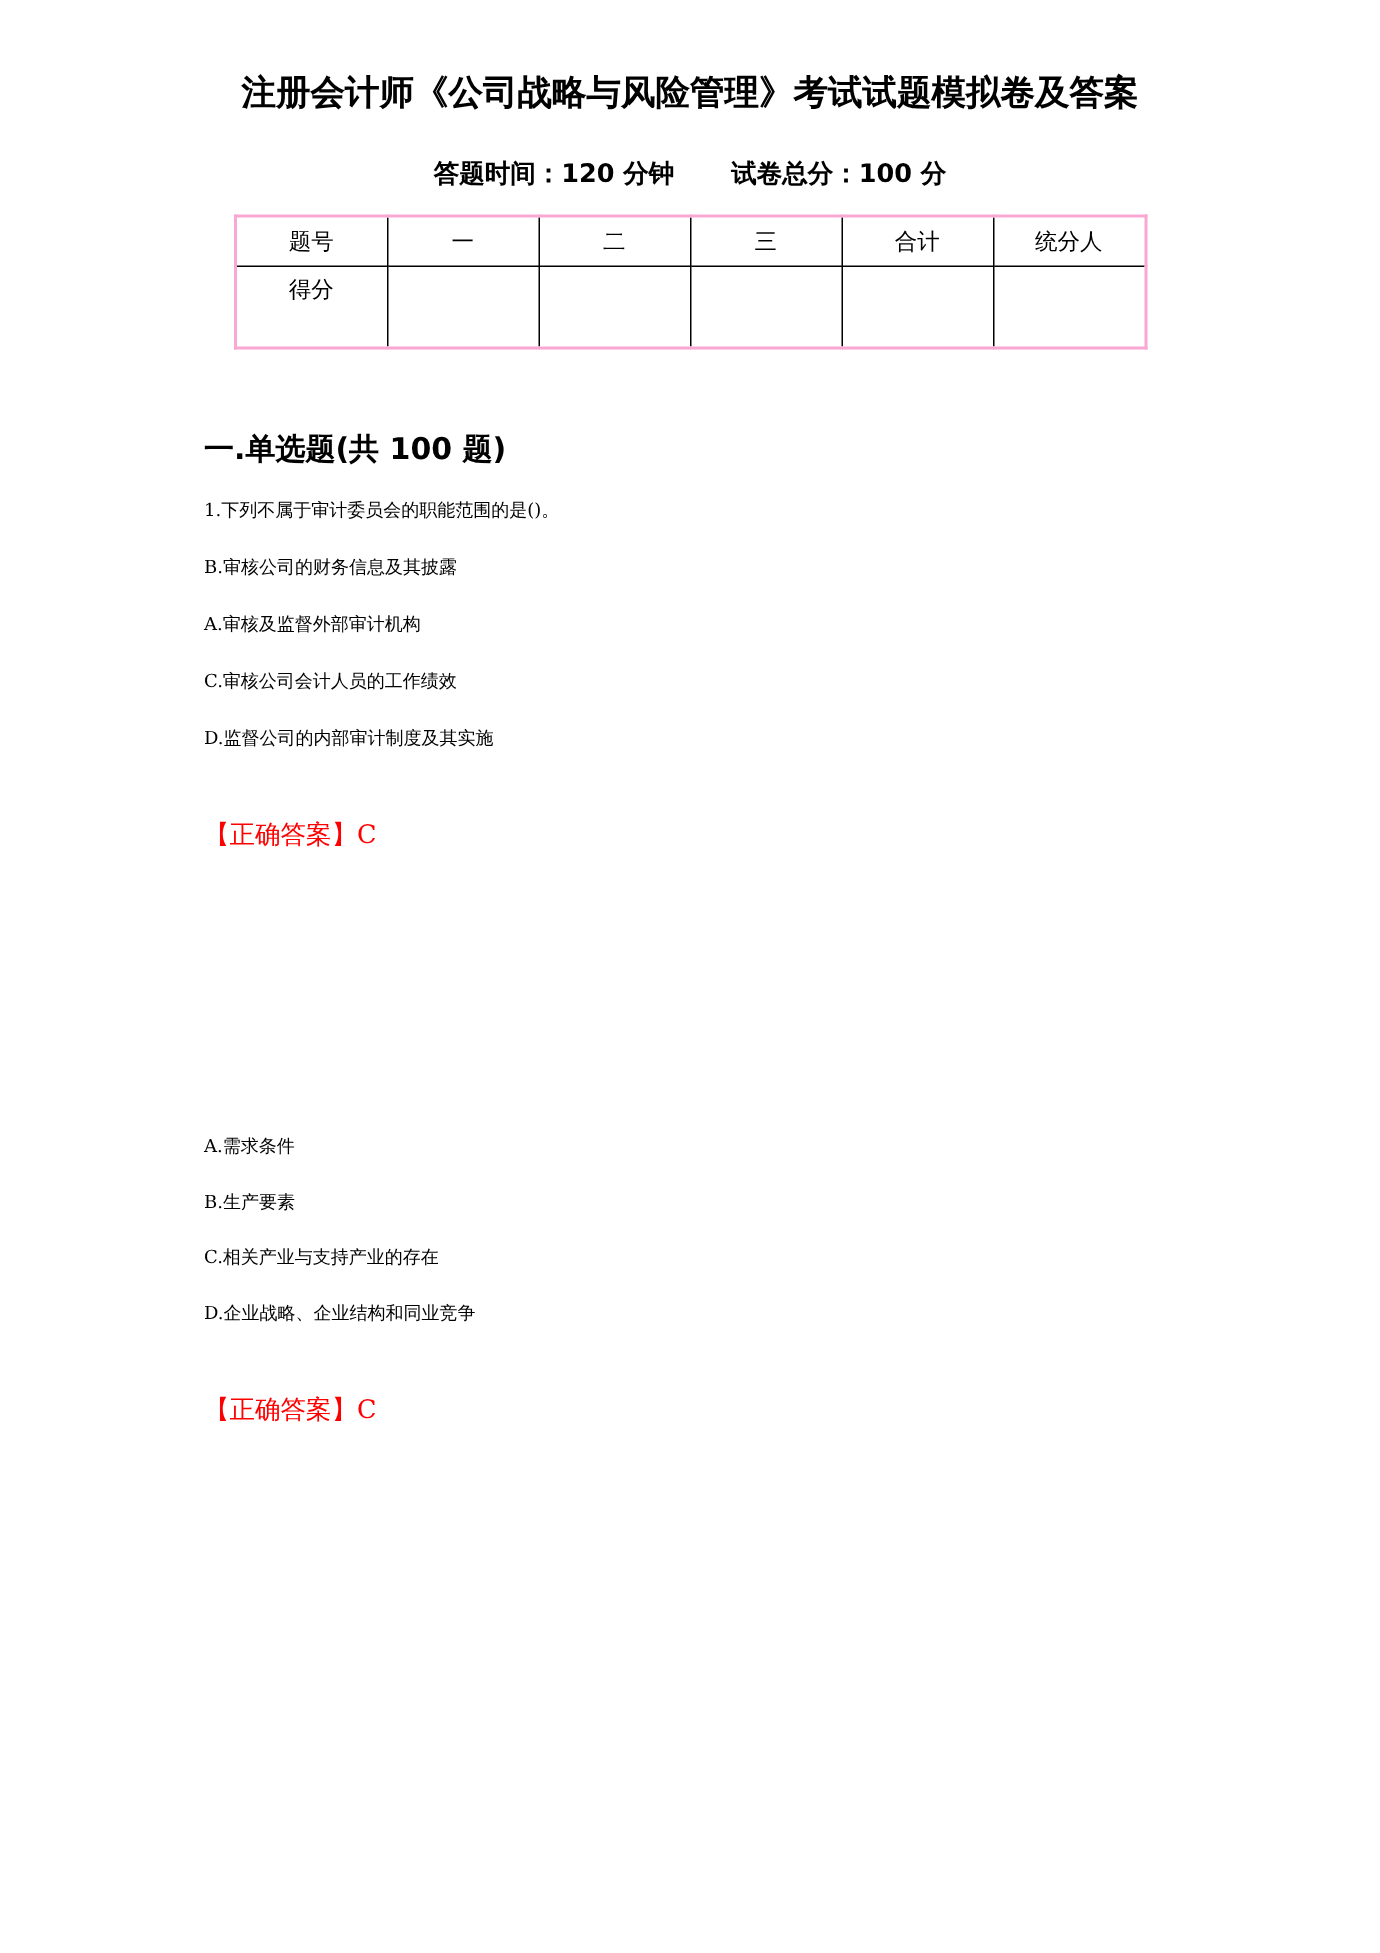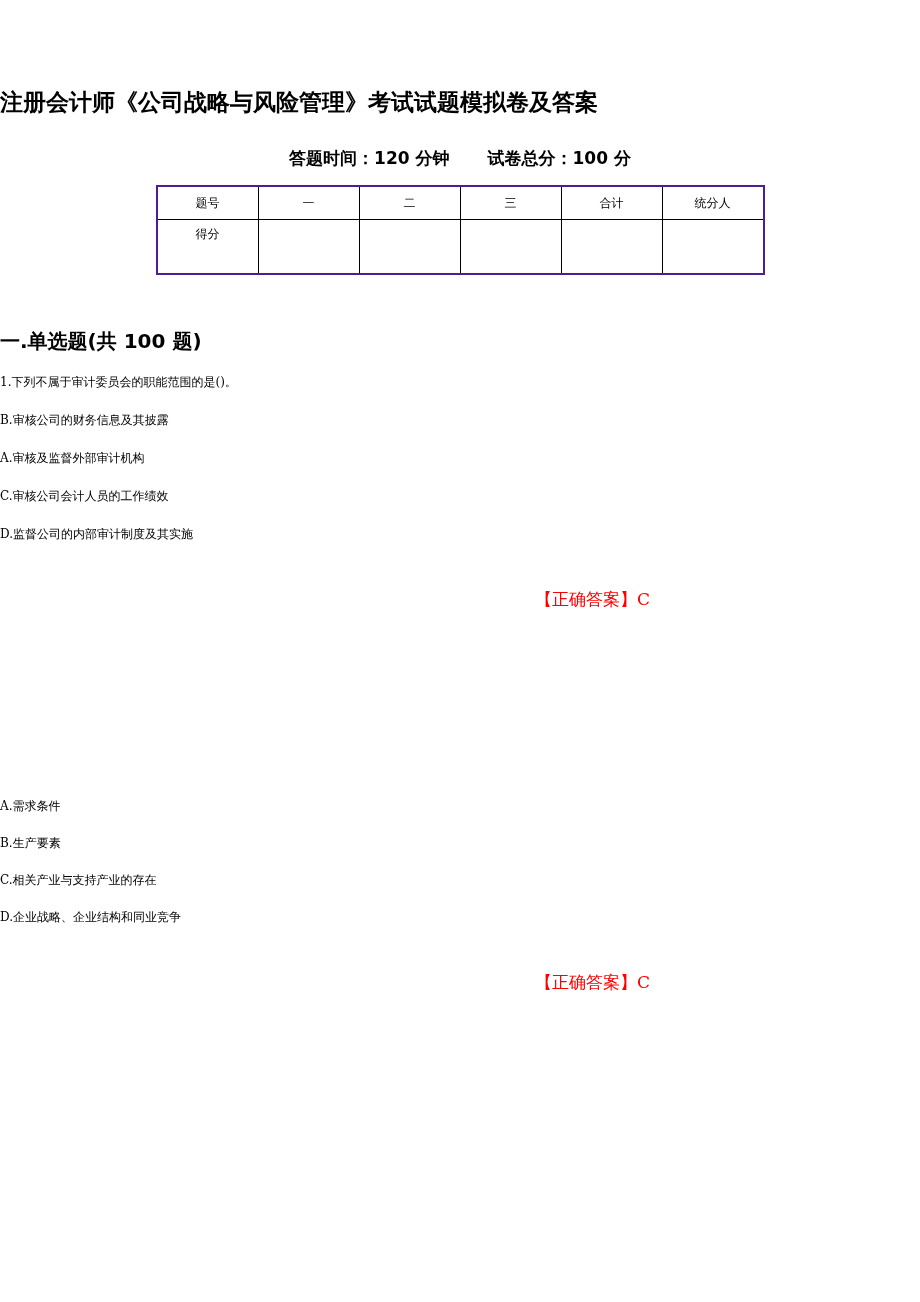--- a/index.html
+++ b/index.html
@@ -11,75 +11,76 @@
     position: relative;
     width: 920px;
     height: 1302px;
     background: #ffffff;
     color: #000000;
     font-family: "DejaVu Serif", "Liberation Serif", serif;
     overflow: hidden;
   }
   .doc-title {
     margin: 0;
-    padding-top: 88px;
-    font-family: Liberation Serif, serif;
+    padding-top: 46px;
+    text-align: center;
+    font-family: Liberation Sans, sans-serif;
     font-weight: bold;
     font-size: 23px;
     line-height: 30px;
   }
   .exam-info {
     margin-top: 29px;
     display: flex;
     justify-content: center;
     gap: 38px;
     font-family: "DejaVu Sans", "Liberation Sans", sans-serif;
     font-weight: bold;
     font-size: 17px;
     line-height: 22px;
   }
   table.score-table {
     margin: 16px auto 0 auto;
     border-collapse: collapse;
-    border: 2px solid #4c1d95;
+    border: 2px solid #f9a8d4;
     table-layout: fixed;
     width: 602px;
-    font-size: 12px;
+    font-size: 15px;
   }
   table.score-table td {
     border: 1px solid #000000;
     text-align: center;
     vertical-align: middle;
     padding: 0;
     width: 100px;
   }
   table.score-table tr.head-row td { height: 32px; }
   table.score-table tr.score-row td { height: 47px; vertical-align: top; padding-top: 6px; }
   .content {
     width: 650px;
+    margin-left: 136px;
   }
   .section-heading {
     margin: 52px 0 0 0;
     font-family: "DejaVu Sans", "Liberation Sans", sans-serif;
     font-weight: bold;
     font-size: 20px;
     line-height: 28px;
   }
   .question { font-size: 12px; }
   .question p { margin: 0; }
   .q1-block { margin-top: 8px; line-height: 38px; }
   .q2-block { margin-top: 170px; }
   .q2-block .stem { line-height: 37px; text-align: justify; }
   .q2-block .option { line-height: 37px; }
   .answer-line {
     margin: 28px 0 0 0;
     font-size: 17px;
     line-height: 37px;
     color: #ff0000;
-    text-align: right;
   }
 </style>
 </head>
 <body>
 
 <div class="page">
 
   <h1 class="doc-title">注册会计师《公司战略与风险管理》考试试题模拟卷及答案</h1>
 
   <div class="exam-info">

